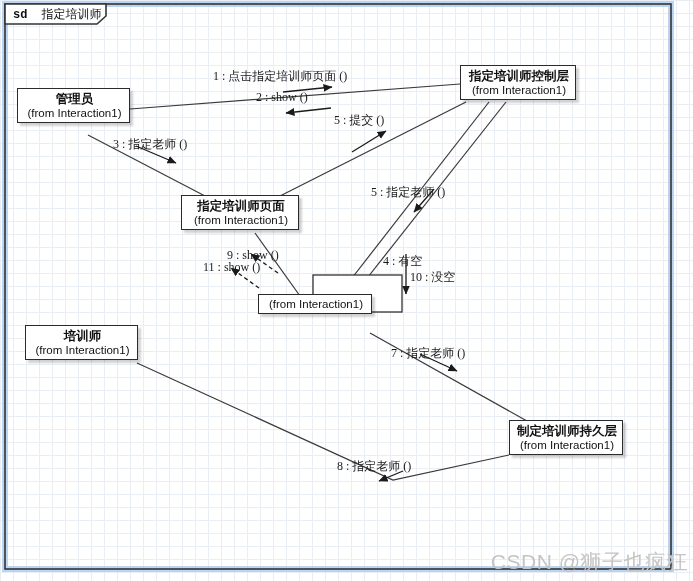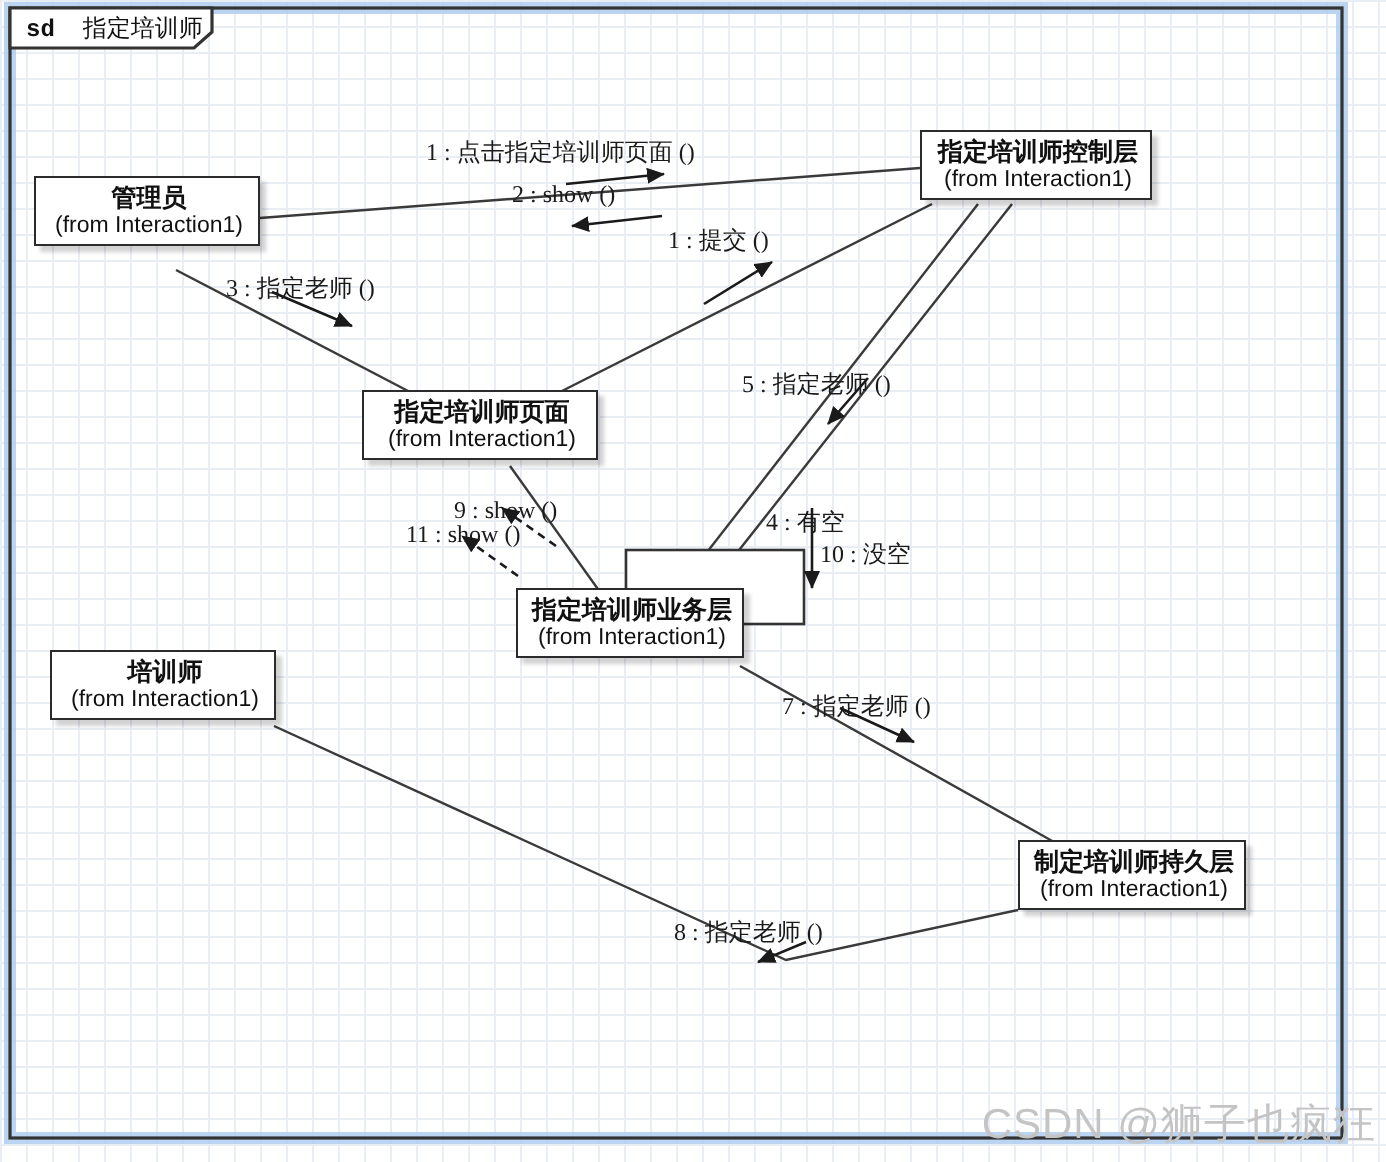--- a/index.html
+++ b/index.html
@@ -89,39 +89,38 @@
   </div>
   <div class="obj" style="left:460px;top:65px;width:116px">
     <div class="obj-name">指定培训师控制层</div>
     <div class="obj-from">(from Interaction1)</div>
   </div>
   <div class="obj" style="left:181px;top:195px;width:118px">
     <div class="obj-name">指定培训师页面</div>
     <div class="obj-from">(from Interaction1)</div>
   </div>
   <div class="obj" style="left:258px;top:294px;width:114px">
-    <div class="obj-name">指定培训师业务层</div>
     <div class="obj-from">(from Interaction1)</div>
   </div>
   <div class="obj" style="left:25px;top:325px;width:113px">
     <div class="obj-name">培训师</div>
     <div class="obj-from">(from Interaction1)</div>
   </div>
   <div class="obj" style="left:509px;top:420px;width:114px">
     <div class="obj-name">制定培训师持久层</div>
     <div class="obj-from">(from Interaction1)</div>
   </div>
 
   <div class="msg" style="left:213px;top:68px">1 : 点击指定培训师页面 ()</div>
   <div class="msg" style="left:256px;top:90px">2 : show ()</div>
   <div class="msg" style="left:113px;top:136px">3 : 指定老师 ()</div>
   <div class="msg" style="left:383px;top:253px">4 : 有空</div>
   <div class="msg" style="left:410px;top:269px">10 : 没空</div>
   <div class="msg" style="left:371px;top:184px">5 : 指定老师 ()</div>
-  <div class="msg" style="left:334px;top:112px">1 : 提交 ()</div>
+  <div class="msg" style="left:334px;top:112px">5 : 提交 ()</div>
   <div class="msg" style="left:391px;top:345px">7 : 指定老师 ()</div>
   <div class="msg" style="left:337px;top:458px">8 : 指定老师 ()</div>
   <div class="msg" style="left:227px;top:248px">9 : show ()</div>
   <div class="msg" style="left:203px;top:260px">11 : show ()</div>
 
   <div id="watermark">CSDN @狮子也疯狂</div>
 
 </div>
 
 </body></html>

